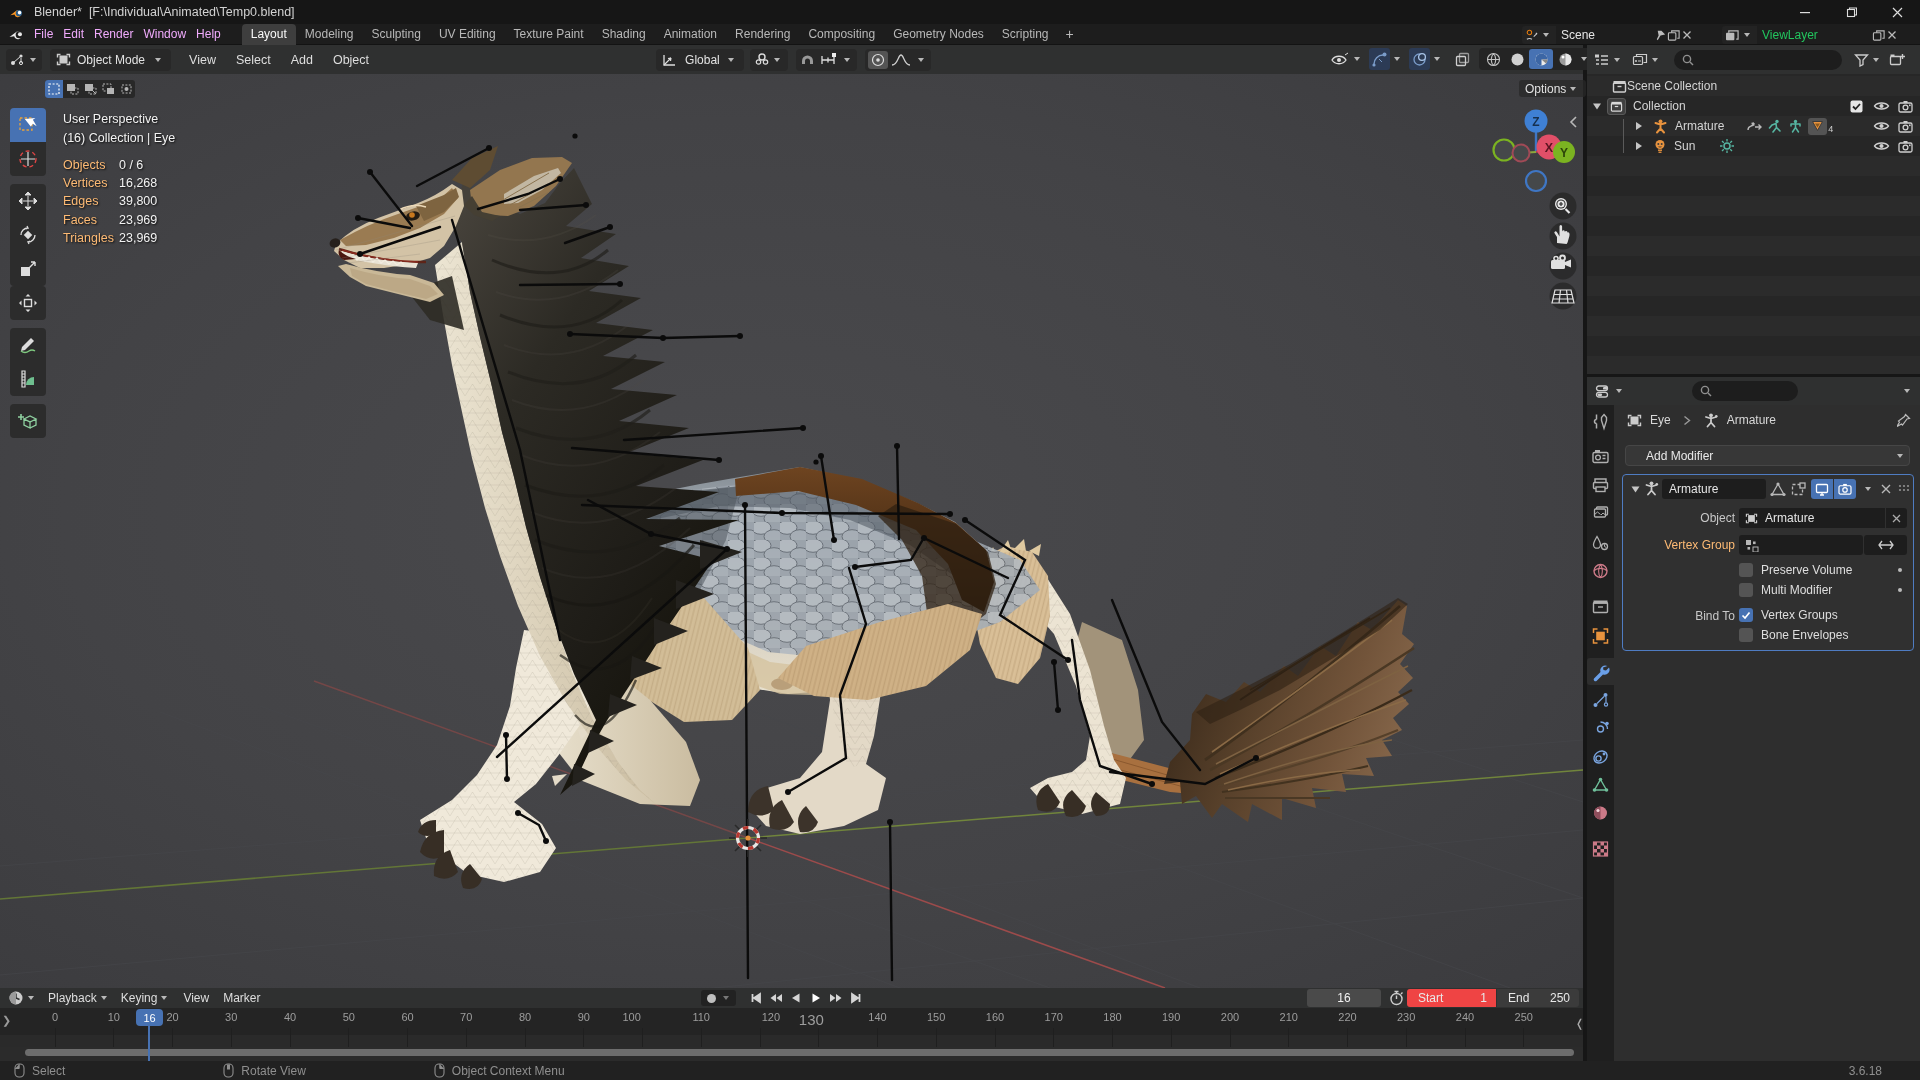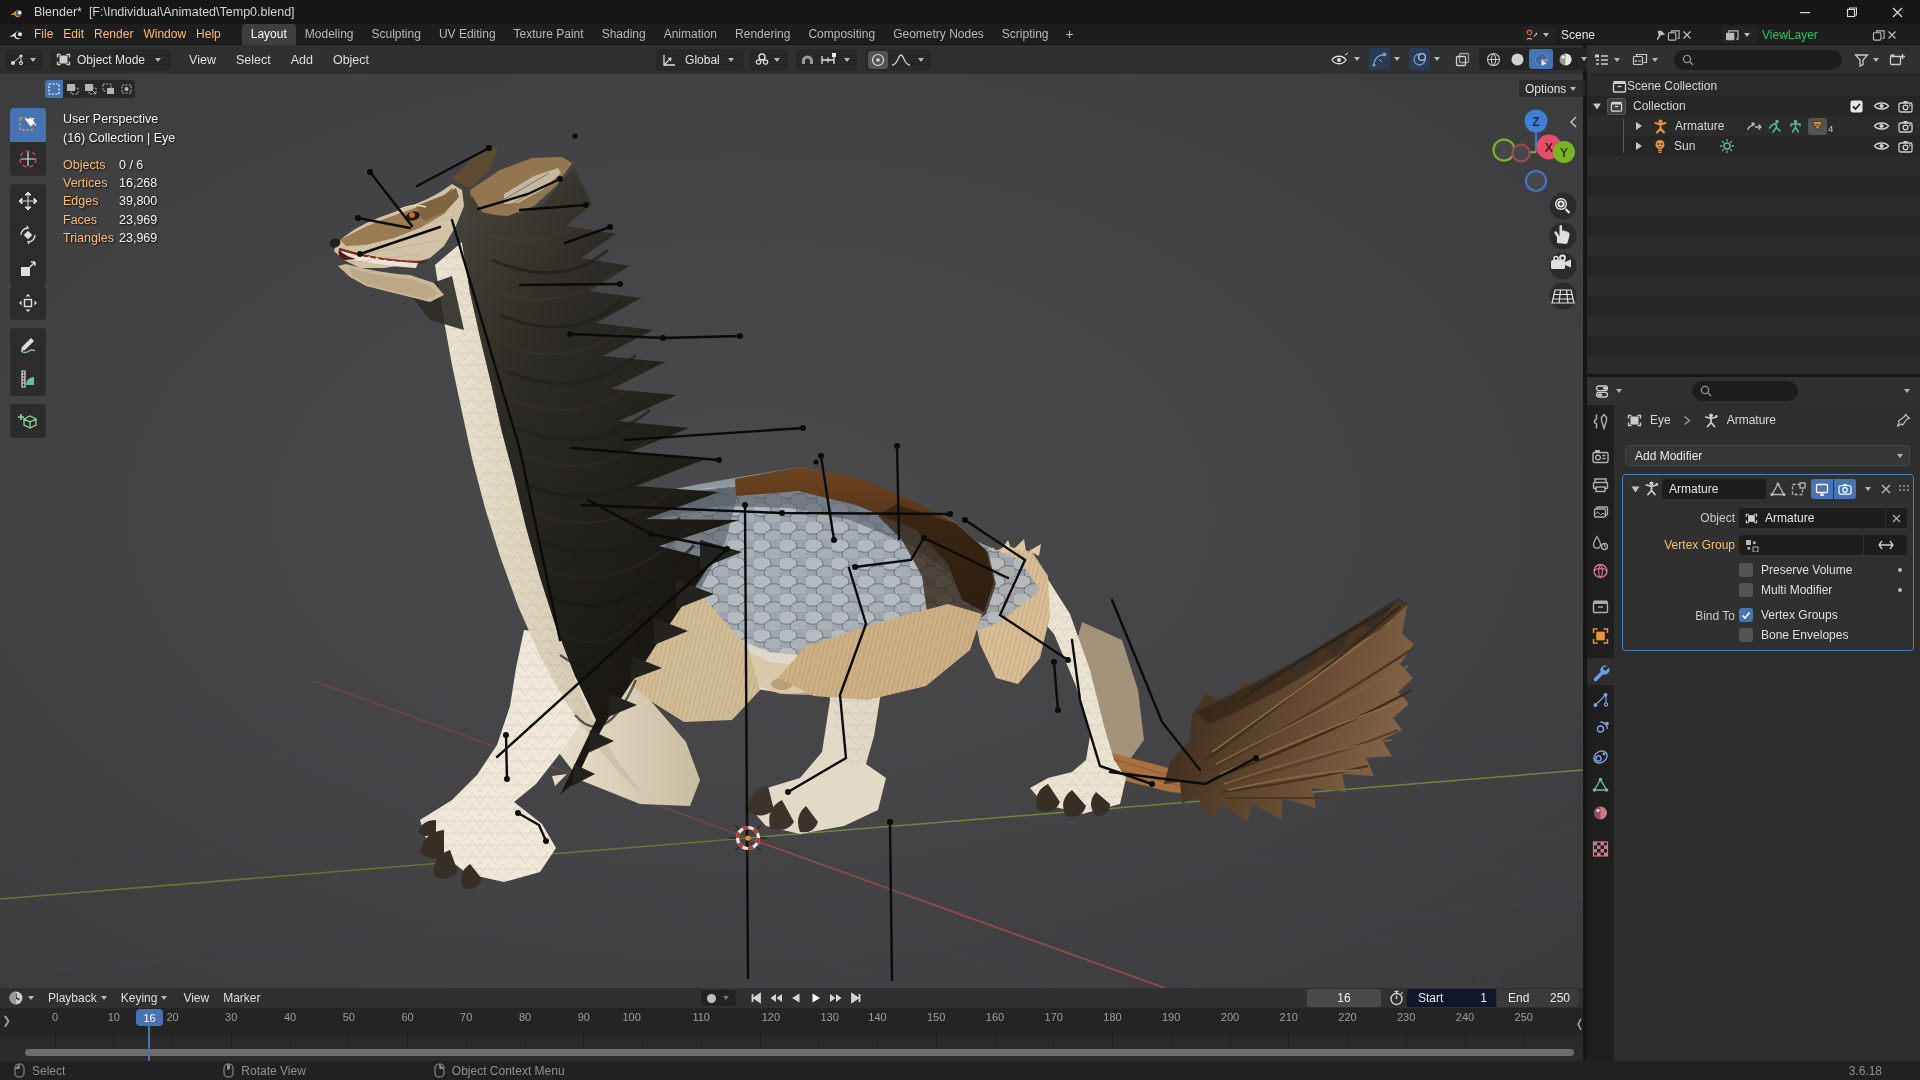--- a/index.html
+++ b/index.html
@@ -4,21 +4,21 @@
 html,body{width:1920px;height:1080px;overflow:hidden;background:#111}
 body{font-family:"Liberation Sans",sans-serif;font-size:12px;color:#d8d8d8;-webkit-font-smoothing:antialiased}
 #root{position:relative;width:1920px;height:1080px;background:#161616}
 .abs{position:absolute}
 .row{display:flex;align-items:center}
 
 #titlebar{left:0;top:0;width:1920px;height:24px;background:#161616;display:flex;align-items:center}
 #titlebar .title{color:#d2d2d2;font-size:12.5px}
 
 #menubar{left:0;top:24px;width:1920px;height:21px;background:#1d1d1d;display:flex;align-items:center;border-bottom:1px solid #131313}
-.menu{color:#fdba74;font-size:12px;padding:0 5px}
+.menu{color:#f0abfc;font-size:12px;padding:0 5px}
 .tab{color:#b8b8b8;font-size:12px;padding:0 9px;height:21px;display:flex;align-items:center}
 .tab.active{background:#3e3e3e;color:#fafafa;border-radius:4px 4px 0 0}
 
 #vpheader{left:0;top:45px;width:1583px;height:29px;background:#2f3030;display:flex;align-items:center}
 .hmenu{color:#dedede;font-size:12.5px;padding:0 10px}
 .dd{background:#282828;border-radius:4px;height:22px;display:flex;align-items:center;color:#e2e2e2}
 .caret{display:inline-block;width:0;height:0;border-left:3.5px solid transparent;border-right:3.5px solid transparent;border-top:4px solid #b8b8b8;margin:0 4px}
 
 #viewport{left:0;top:74px;width:1583px;height:914px;background:#3d3d40}
 
@@ -961,21 +961,21 @@
           <path d="M7.5 4.5 v5 M7.5 5.5 L2.5 4 M7.5 5.5 L12.5 4 M7.5 9.5 L4 13.5 M7.5 9.5 L11 13.5" stroke="#ccc" stroke-width="1.8" stroke-linecap="round"></path>
           <circle cx="12.8" cy="3.2" r="1.3" fill="#ccc"></circle>
         </svg>
     <span style="margin-left:8px">Armature</span>
     <svg width="14" height="14" style="margin-left:auto;margin-right:9px" viewBox="0 0 14 14">
           <path d="M8.5 1.5 l4 4 -2.5 .5 -4.5 6 -1-1 -4.5 2.5 2.5-4.5 -1-1 6-4.5z" fill="none" stroke="#bbb" stroke-width="1.2"></path>
         </svg>
   </div>
 
   <div class="row abs" style="left:38px;top:68px;width:285px;height:21px;background:#373737;border:1px solid #464646;border-radius:4px;color:#e8e8e8">
-    <span style="margin-left:9px">Add Modifier</span>
+    <span style="margin-left:20px">Add Modifier</span>
         <span class="caret" style="margin-left:auto;margin-right:6px"></span>
   </div>
 
   <div class="abs" style="left:35px;top:97px;width:292px;height:177px;background:#303030;border:1px solid #4f7cc2;border-radius:4px">
     <div style="height:28px;position:relative">
       <svg width="9" height="8" style="position:absolute;left:8px;top:10px">
             <path d="M0.5 1.5 h8 l-4 6z" fill="#c5c5c5"></path>
           </svg>
       <svg width="15" height="15" style="position:absolute;left:21px;top:6px" viewBox="0 0 15 15">
             <circle cx="7.5" cy="2.3" r="1.9" fill="#ccc"></circle>
@@ -1125,21 +1125,21 @@
           </svg>
       <svg width="20" height="18" viewBox="0 0 20 18">
             <path d="M13.5 5 v8 M6 5 l6 4 -6 4z" stroke="#d5d5d5" stroke-width="1.8" fill="#d5d5d5"></path>
           </svg>
     </div>
     <div class="row" style="position:absolute;left:1307px;top:1px;width:74px;height:18px;background:#4a4a4a;border-radius:3px;justify-content:center;color:#f2f2f2">16</div>
     <svg width="15" height="16" style="position:absolute;left:1389px;top:2px" viewBox="0 0 15 16">
           <circle cx="7.5" cy="9" r="5.5" fill="none" stroke="#ccc" stroke-width="1.4"></circle>
           <path d="M7.5 9 V5.5 M5.5 1.5 h4 M7.5 1.5 v2 M12 4 l1.5-1.5" stroke="#ccc" stroke-width="1.4" fill="none"></path>
         </svg>
-    <div class="row" style="position:absolute;left:1407px;top:1px;width:89px;height:18px;background:#0f172a;border-radius:3px 0 0 3px;color:#e8e8e8">
+    <div class="row" style="position:absolute;left:1407px;top:1px;width:89px;height:18px;background:#ef4444;border-radius:3px 0 0 3px;color:#e8e8e8">
           <span style="margin-left:11px">Start</span>
           <span style="margin-left:auto;margin-right:9px">1</span>
         </div>
     <div class="row" style="position:absolute;left:1497px;top:1px;width:82px;height:18px;background:#3b3b3b;border-radius:0 3px 3px 0;color:#e8e8e8">
           <span style="margin-left:11px">End</span>
           <span style="margin-left:auto;margin-right:9px">250</span>
         </div>
   </div>
   <div class="abs" style="top:20px;width:1583px;height:27px;background:#242424"></div>
   <div class="abs" style="top:47px;width:1583px;height:12px;background:#2a2a2a"></div>
@@ -1178,21 +1178,21 @@
         <div class="abs" style="left:211.2px;top:23px;width:40px;text-align:center;color:#9d9d9d;font-size:11px">30</div>
         <div class="abs" style="left:270.0px;top:23px;width:40px;text-align:center;color:#9d9d9d;font-size:11px">40</div>
         <div class="abs" style="left:328.8px;top:23px;width:40px;text-align:center;color:#9d9d9d;font-size:11px">50</div>
         <div class="abs" style="left:387.5px;top:23px;width:40px;text-align:center;color:#9d9d9d;font-size:11px">60</div>
         <div class="abs" style="left:446.2px;top:23px;width:40px;text-align:center;color:#9d9d9d;font-size:11px">70</div>
         <div class="abs" style="left:505.0px;top:23px;width:40px;text-align:center;color:#9d9d9d;font-size:11px">80</div>
         <div class="abs" style="left:563.8px;top:23px;width:40px;text-align:center;color:#9d9d9d;font-size:11px">90</div>
         <div class="abs" style="left:622.5px;top:23px;width:40px;color:#9d9d9d;font-size:11px">100</div>
         <div class="abs" style="left:681.2px;top:23px;width:40px;text-align:center;color:#9d9d9d;font-size:11px">110</div>
         <div class="abs" style="left:740.0px;top:23px;width:40px;text-align:right;color:#9d9d9d;font-size:11px">120</div>
-        <div class="abs" style="left:798.8px;top:23px;width:40px;text-align:right;color:#9d9d9d;font-size:11px">130</div>
+        <div class="abs" style="left:798.8px;top:23px;width:40px;text-align:left;color:#9d9d9d;font-size:15px">130</div>
         <div class="abs" style="left:857.5px;top:23px;width:40px;text-align:center;color:#9d9d9d;font-size:11px">140</div>
         <div class="abs" style="left:916.2px;top:23px;width:40px;text-align:center;color:#9d9d9d;font-size:11px">150</div>
         <div class="abs" style="left:975.0px;top:23px;width:40px;text-align:center;color:#9d9d9d;font-size:11px">160</div>
         <div class="abs" style="left:1033.8px;top:23px;width:40px;text-align:center;color:#9d9d9d;font-size:11px">170</div>
         <div class="abs" style="left:1092.5px;top:23px;width:40px;text-align:center;color:#9d9d9d;font-size:11px">180</div>
         <div class="abs" style="left:1151.2px;top:23px;width:40px;text-align:center;color:#9d9d9d;font-size:11px">190</div>
         <div class="abs" style="left:1210.0px;top:23px;width:40px;text-align:center;color:#9d9d9d;font-size:11px">200</div>
         <div class="abs" style="left:1268.8px;top:23px;width:40px;text-align:center;color:#9d9d9d;font-size:11px">210</div>
         <div class="abs" style="left:1327.5px;top:23px;width:40px;text-align:center;color:#9d9d9d;font-size:11px">220</div>
         <div class="abs" style="left:1386.2px;top:23px;width:40px;text-align:center;color:#9d9d9d;font-size:11px">230</div>

